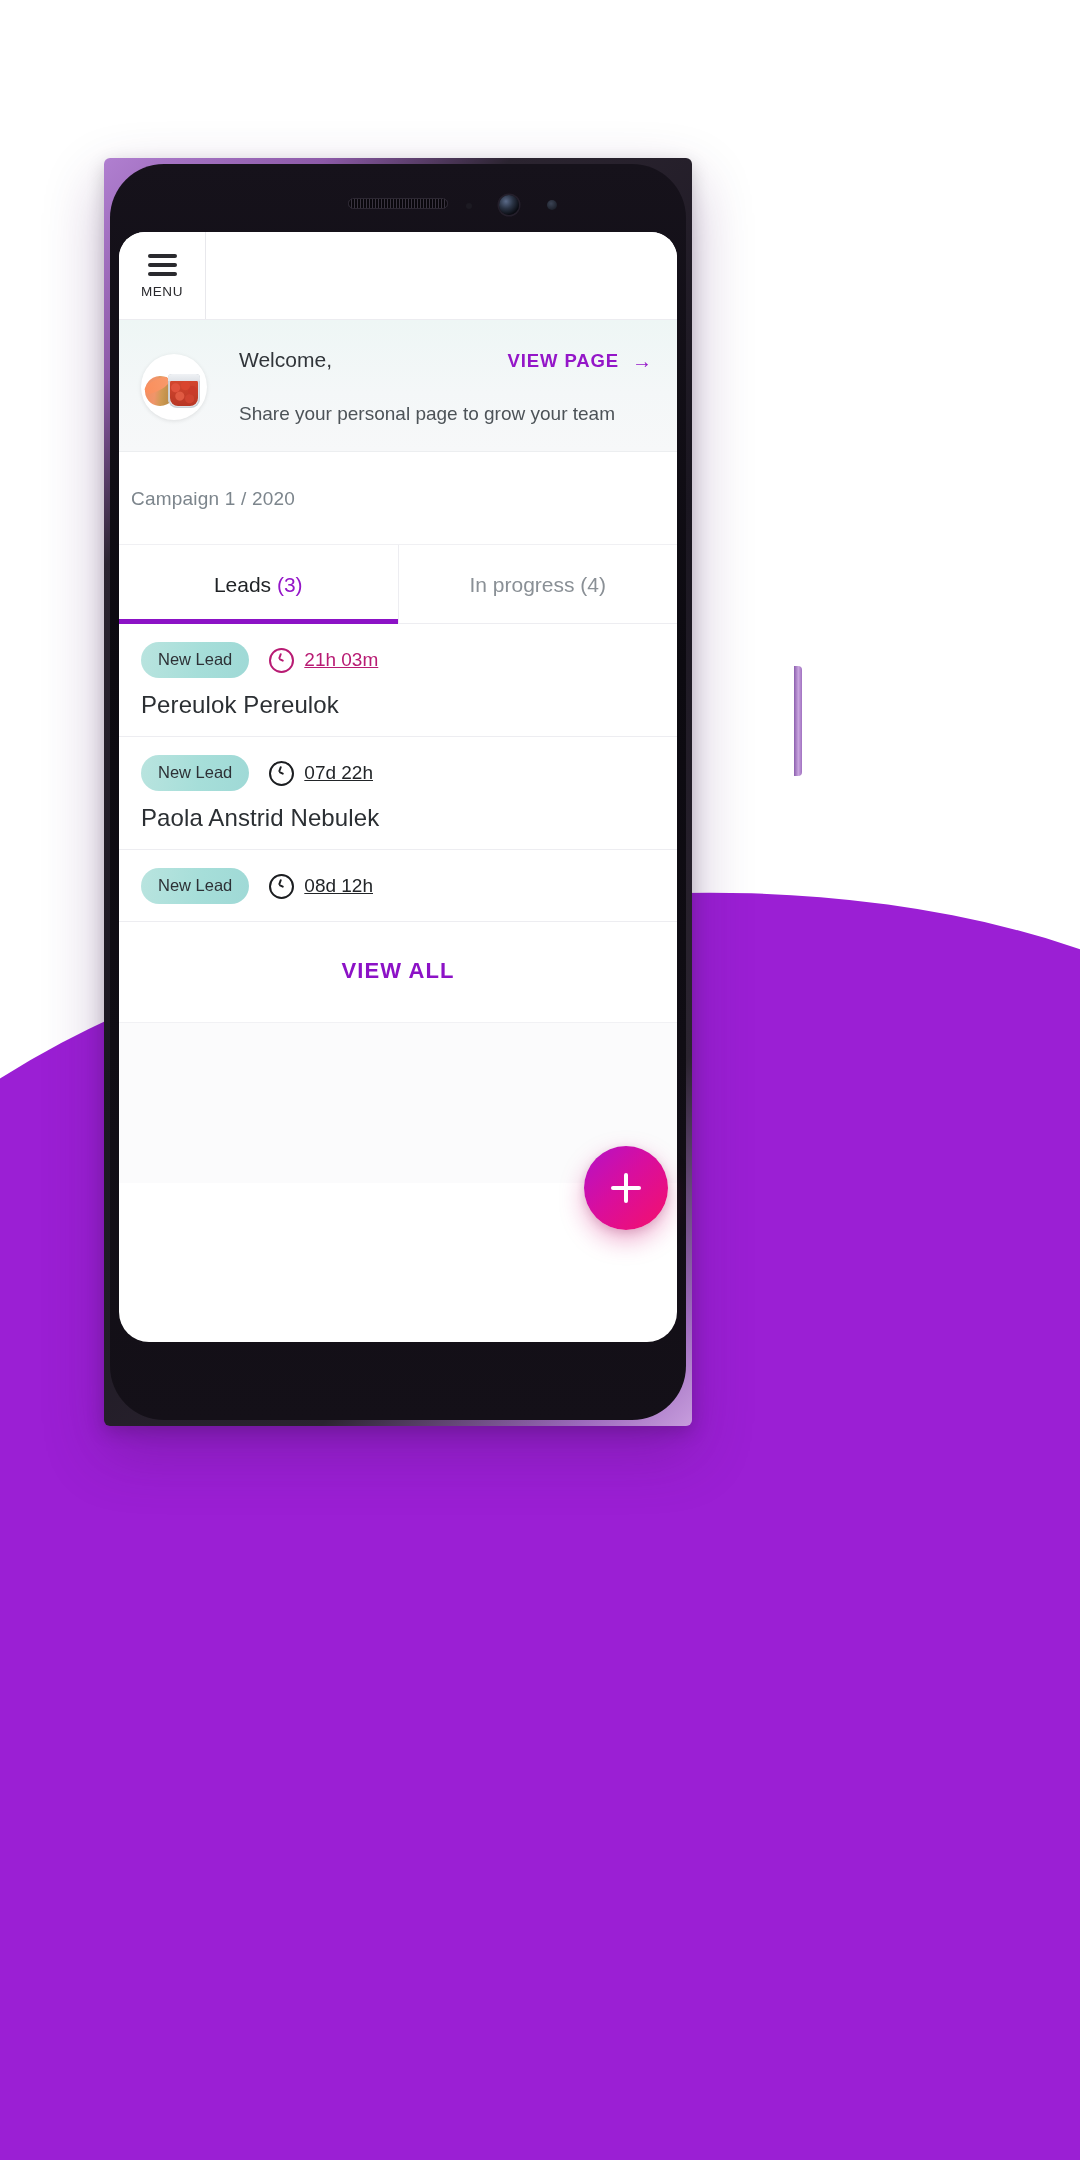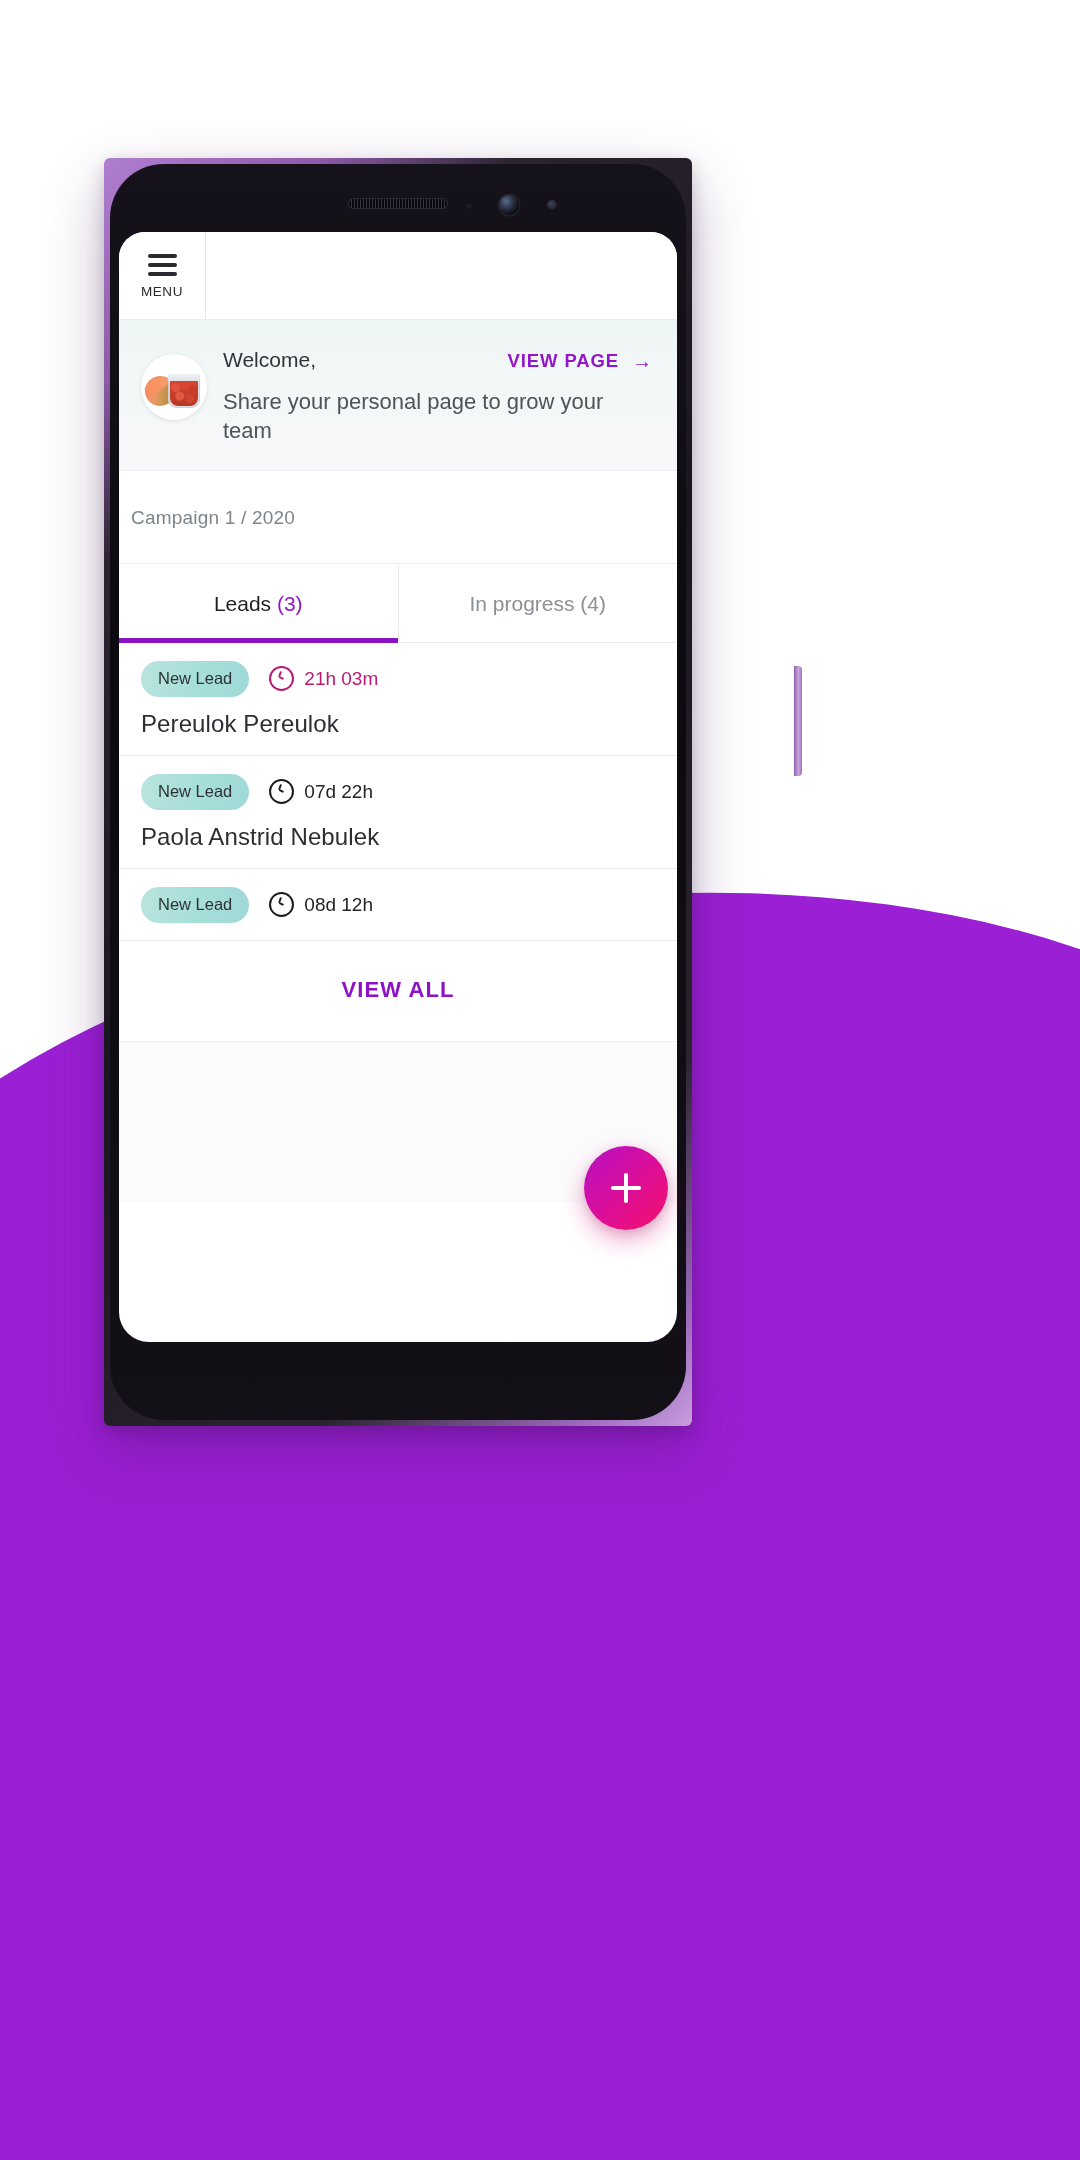--- a/index.html
+++ b/index.html
@@ -174,21 +174,21 @@
     background: #ececf0;
   }
 
   
   .welcome {
     position: relative;
     background: linear-gradient(180deg, #eef6f5 0%, #f4f7f8 55%, #f7f8f9 100%);
     padding: 26px 24px 24px 22px;
     display: flex;
     align-items: flex-start;
-    gap: 16px;
+    gap: 32px;
     border-bottom: 1px solid #eceef0;
   }
   .avatar {
     width: 66px;
     height: 66px;
     border-radius: 50%;
     flex: 0 0 66px;
     background: #ffffff;
     box-shadow: 0 1px 4px rgba(0,0,0,0.10);
     position: relative;
@@ -268,22 +268,22 @@
   .view-page .arrow { font-size: 20px; line-height: 1; }
   .welcome-name {
     font-size: 34px;
     color: #222528;
     font-weight: 400;
     line-height: 1.18;
     margin-top: 2px;
     letter-spacing: 0.2px;
   }
   .welcome-sub {
-    margin-top: 14px;
-    font-size: 22px;
+    margin-top: 28px;
+    font-size: 19px;
     color: #4d5358;
     font-weight: 300;
     line-height: 1.3;
   }
 
   
   .activity {
     background: #ffffff;
     text-align: left;
     padding: 36px 12px 34px;
@@ -352,20 +352,21 @@
     background: linear-gradient(100deg, #b9e4df 0%, #a6ded9 55%, #9fd9d6 100%);
     white-space: nowrap;
   }
   .timer {
     display: flex;
     align-items: center;
     gap: 10px;
     font-size: 19px;
     color: #222528;
     font-weight: 400;
+    text-decoration: underline;
   }
   .timer.hot { color: #b81b73; }
   .clock {
     width: 21px; height: 21px;
     border-radius: 50%;
     border: 2.6px solid #1b1d20;
     position: relative;
     flex: 0 0 21px;
   }
   .timer.hot .clock { border-color: #b81b73; }

